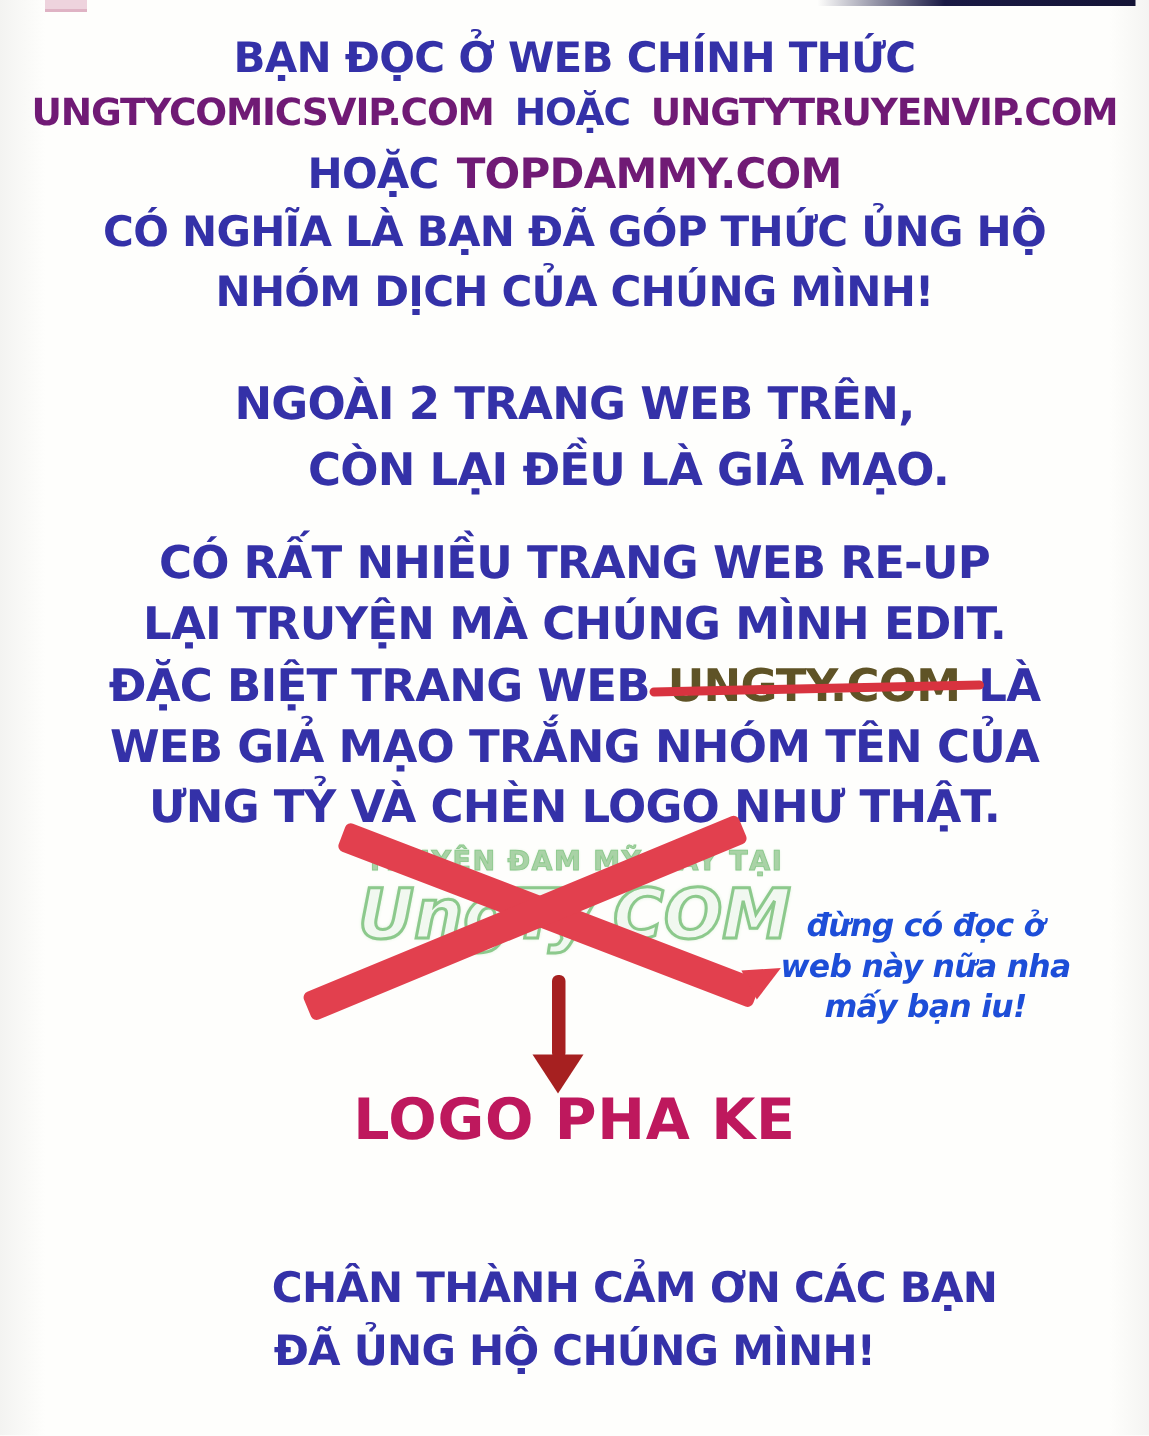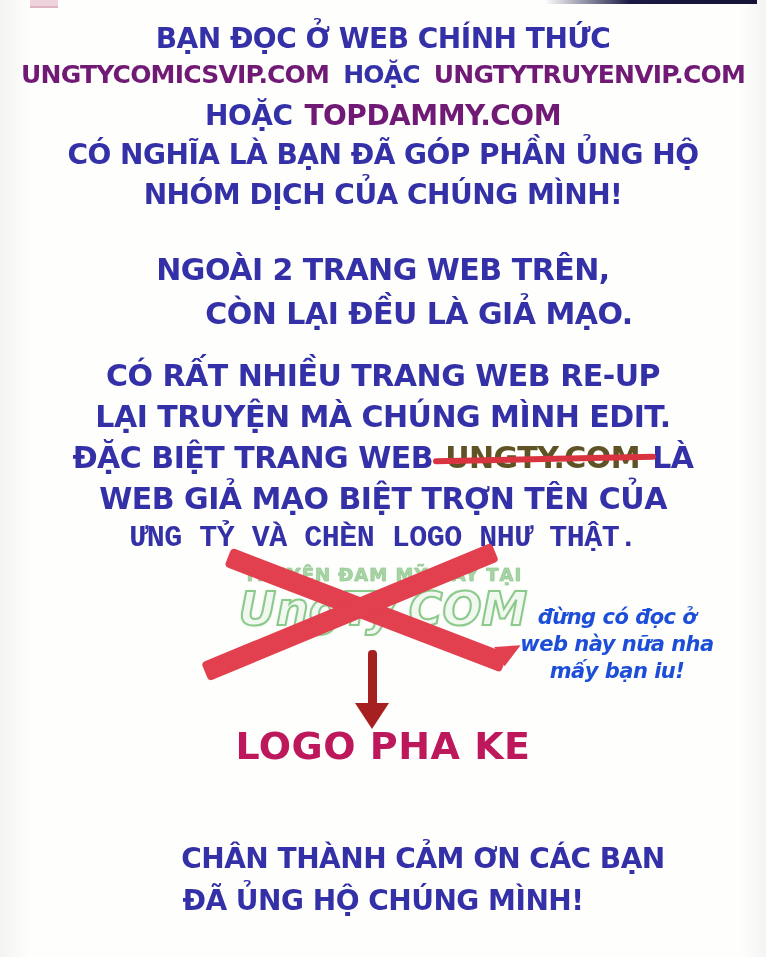--- a/index.html
+++ b/index.html
@@ -76,35 +76,35 @@
   <div class="line blue fs28" style="top:22px;">BẠN ĐỌC Ở WEB CHÍNH THỨC</div>
 
   <div class="line siteline" style="top:60px;">
     <span class="seg red">UNGTYCOMICSVIP.COM</span><span class="seg blue">HOẶC</span><span class="seg red">UNGTYTRUYENVIP.COM</span>
   </div>
 
   <div class="line fs28 mixline" style="top:99px;">
     <span class="seg blue">HOẶC</span><span class="seg red">TOPDAMMY.COM</span>
   </div>
 
-  <div class="line blue fs28" style="top:138px;">CÓ NGHĨA LÀ BẠN ĐÃ GÓP PHẦN ỦNG HỘ</div>
+  <div class="line blue fs28" style="top:138px;">CÓ NGHĨA LÀ BẠN ĐÃ GÓP THỨC ỦNG HỘ</div>
   <div class="line blue fs28" style="top:178px;">NHÓM DỊCH CỦA CHÚNG MÌNH!</div>
 
   <div class="line blue fs30" style="top:252px;">NGOÀI 2 TRANG WEB TRÊN,</div>
   <div class="line blue fs30" style="top:296px;padding-left:36px;">CÒN LẠI ĐỀU LÀ GIẢ MẠO.</div>
 
   <div class="line blue fs30" style="top:358px;">CÓ RẤT NHIỀU TRANG WEB RE-UP</div>
   <div class="line blue fs30" style="top:399px;">LẠI TRUYỆN MÀ CHÚNG MÌNH EDIT.</div>
 
   <div class="line fs30 mixline" style="top:440px;">
     <span class="seg blue">ĐẶC BIỆT TRANG WEB</span><span class="fake-site-wrap"><span class="struck">UNGTY.COM</span><i class="strike-line"></i></span><span class="seg blue">LÀ</span>
   </div>
 
-  <div class="line blue fs30" style="top:481px;">WEB GIẢ MẠO BIỆT TRỢN TÊN CỦA</div>
-  <div class="line blue fs30" style="top:521px;font-family:Liberation Mono, monospace;">ƯNG TỶ VÀ CHÈN LOGO NHƯ THẬT.</div>
+  <div class="line blue fs30" style="top:481px;">WEB GIẢ MẠO TRẮNG NHÓM TÊN CỦA</div>
+  <div class="line blue fs30" style="top:521px;">ƯNG TỶ VÀ CHÈN LOGO NHƯ THẬT.</div>
 
   <div class="logo-tagline">TRUYỆN ĐAM MỸ HAY TẠI</div>
   <div class="logo-site">UngTy.COM</div>
 
   <div class="x-stroke x-stroke-a"></div>
   <div class="x-stroke x-stroke-b"></div>
   <div class="x-arrowhead"></div>
 
   <div class="handnote">
     <div>đừng có đọc ở</div>

